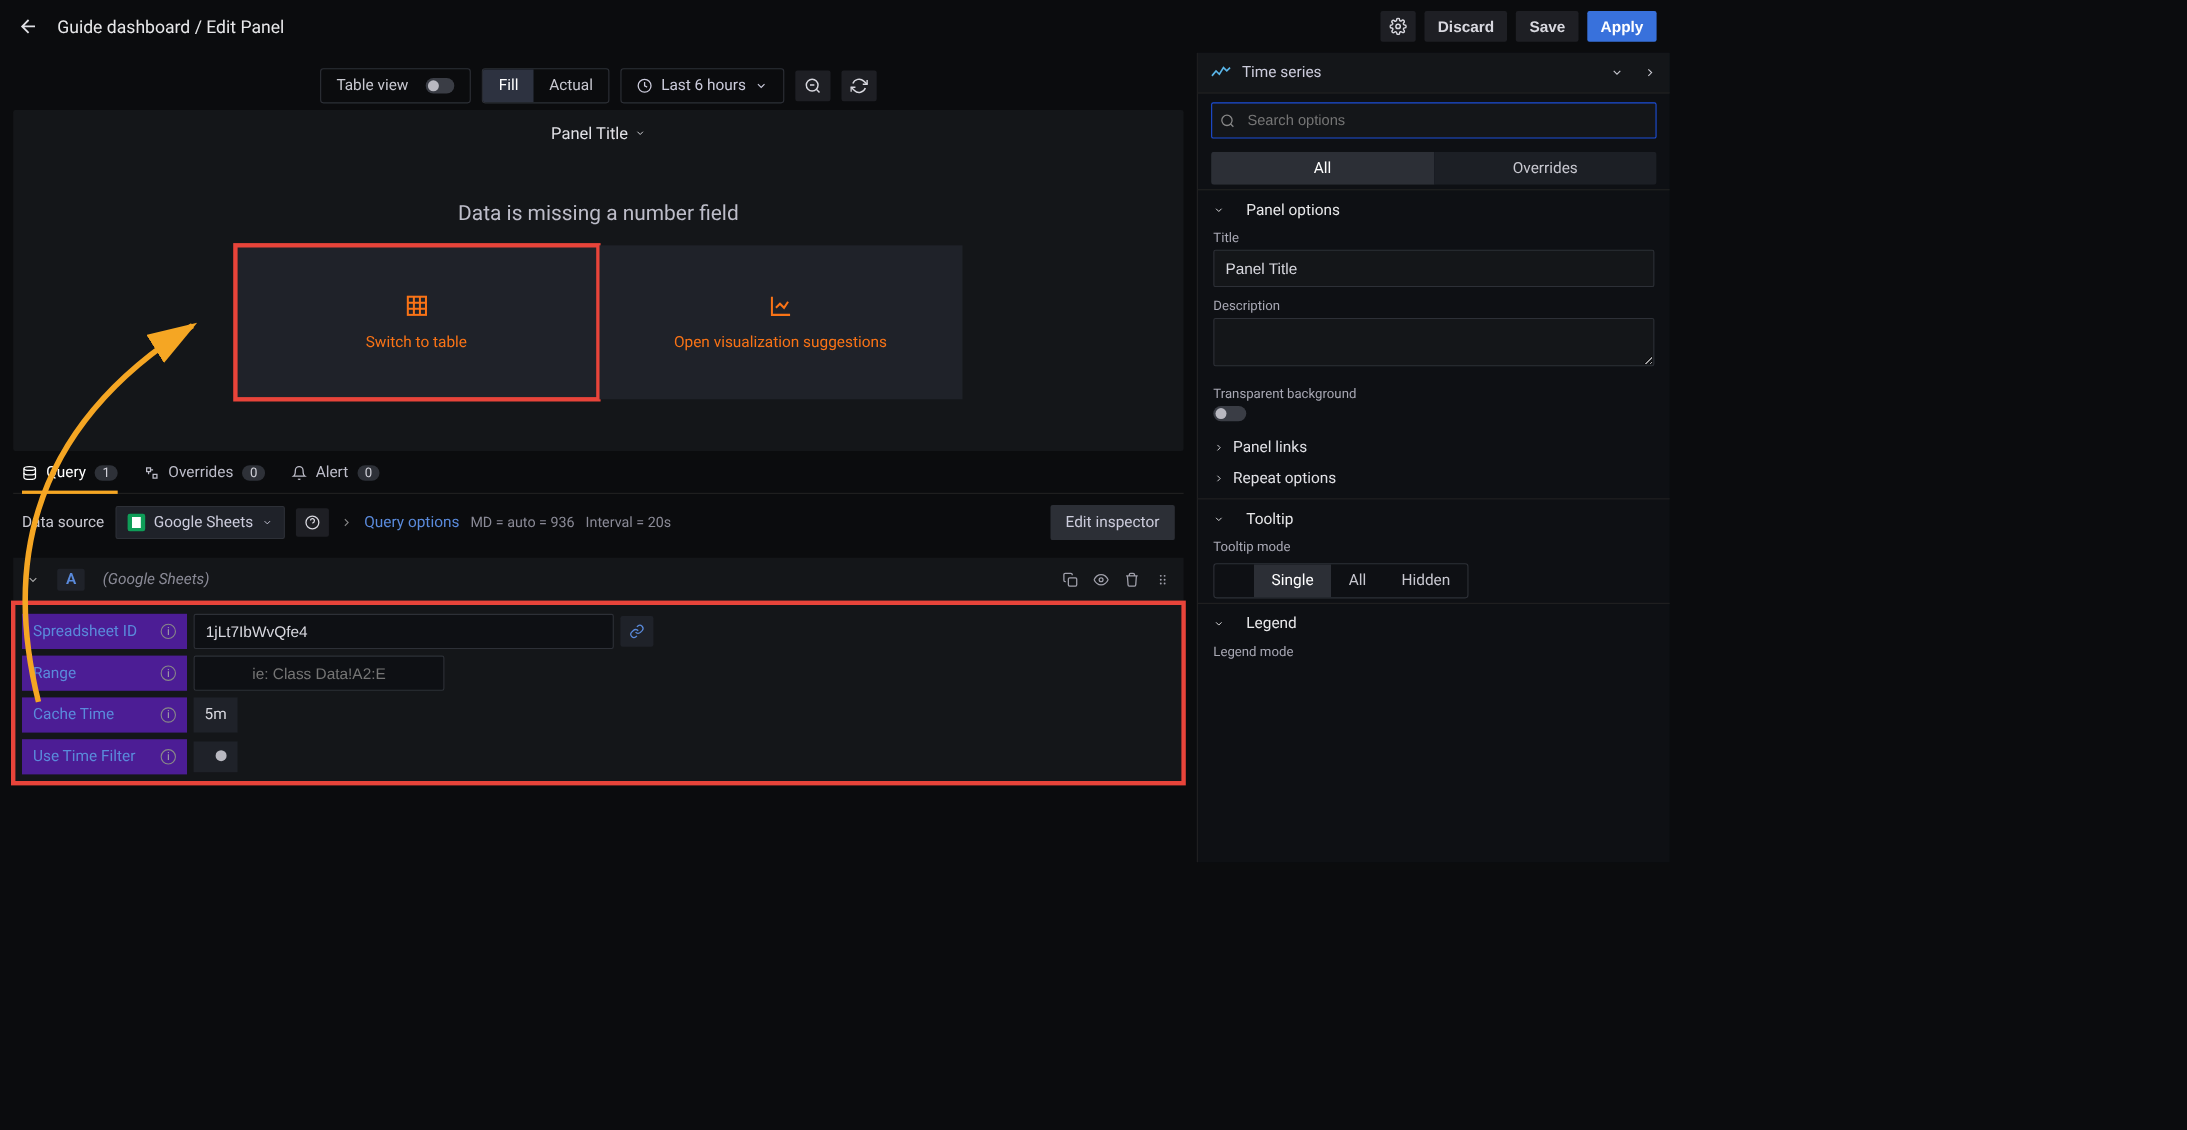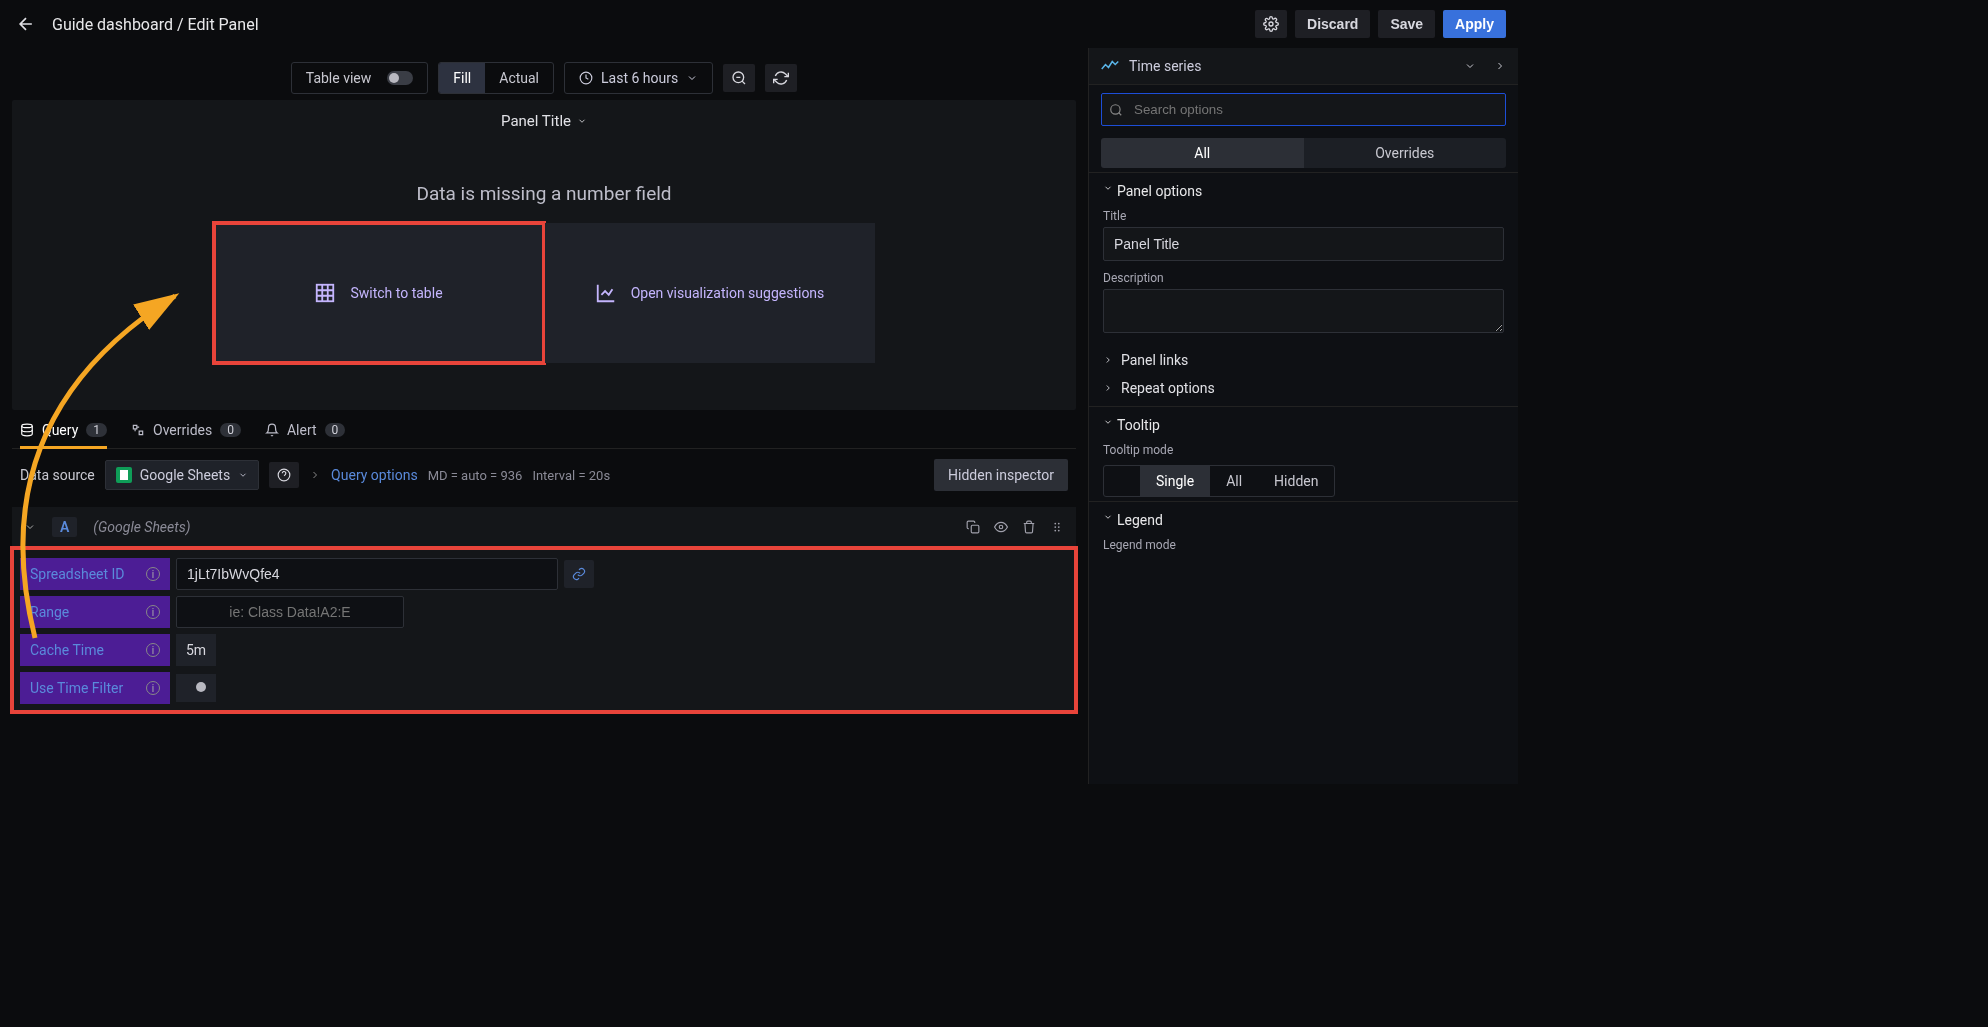--- a/index.html
+++ b/index.html
@@ -92,22 +92,22 @@
   color: #e0e0e5; font-size: 15px; display: flex; align-items: center; gap: 6px;
 }
 .missing-msg {
   margin-top: 52px; font-size: 19px; color: #bdbdc9;
 }
 .suggestion-cards {
   margin-top: 18px; display: flex; gap: 1px;
 }
 .sugg-card {
   background: #1f2229; width: 330px; height: 140px;
-  display: flex; flex-direction: row; align-items: center; justify-content: center;
-  gap: 14px; cursor: pointer; color: #c4b5fd;
+  display: flex; flex-direction: column; align-items: center; justify-content: center;
+  gap: 14px; cursor: pointer; color: #f97316;
 }
 .sugg-card.highlight { outline: 4px solid #e8443a; outline-offset: -2px; }
 .sugg-icon { font-size: 22px; }
 .tabs-row {
   display: flex; gap: 24px; padding: 12px 8px 0 8px; align-items: center;
   border-bottom: 1px solid #222;
 }
 .tab {
   display: flex; align-items: center; gap: 8px; color: #bdbdc9; cursor: pointer;
   padding-bottom: 10px; position: relative;
@@ -192,21 +192,21 @@
   position: absolute; left: 8px; top: 50%; transform: translateY(-50%); color: #888;
 }
 .seg-tabs {
   display: flex; margin: 4px 12px; border-radius: 3px; overflow: hidden;
 }
 .seg-tab {
   flex: 1; text-align: center; padding: 7px 0; background: #1c1f25; color: #c8c8d0; cursor: pointer;
 }
 .seg-tab.active { background: #2c2f36; color: #fff; }
 .opt-section { padding: 10px 14px 4px 14px; border-top: 1px solid #222; }
-.opt-header { display: flex; gap: 4px; color: #e8e8ea; margin-bottom: 10px; }
+.opt-header { display: flex; align-items: center; gap: 20px; color: #e8e8ea; margin-bottom: 10px; }
 .opt-field-label { color: #a8a8b4; font-size: 12px; margin-bottom: 4px; display:block; }
 .opt-input {
   width: 100%; background: #141619; border: 1px solid #2d3037;
   padding: 8px 10px; color: #d8d8df; border-radius: 2px; font-size: 14px;
 }
 .opt-textarea {
   width: 100%; background: #141619; border: 1px solid #2d3037;
   min-height: 44px; border-radius: 2px; resize: vertical;
 }
 .mini-toggle {
@@ -371,21 +371,21 @@
             <circle cx="12" cy="12" r="10"></circle>
             <path d="M9.1 9a3 3 0 1 1 5.8 1c0 2-3 3-3 3M12 17h.01"></path>
           </svg>
       </button>
       <svg width="12" height="12" viewBox="0 0 24 24" fill="none" stroke="#888" stroke-width="2">
           <path d="M9 18l6-6-6-6"></path>
         </svg>
       <span class="qo-link">Query options</span>
       <span class="qo-meta">MD = auto = 936</span>
       <span class="qo-meta">Interval = 20s</span>
-      <div class="query-inspector">Hidden inspector</div>
+      <div class="query-inspector">Edit inspector</div>
     </div>
 
     <div class="query-block">
       <div class="query-head">
         <svg width="12" height="12" viewBox="0 0 24 24" fill="none" stroke="#aaa" stroke-width="2">
             <path d="M6 9l6 6 6-6"></path>
           </svg>
         <span class="query-letter">A</span>
         <span class="query-ds">(Google Sheets)</span>
         <div class="query-actions">
@@ -491,20 +491,24 @@
       <div class="opt-header">
         <svg width="10" height="10" viewBox="0 0 24 24" fill="none" stroke="currentColor" stroke-width="2">
             <path d="M6 9l6 6 6-6"></path>
           </svg>
         <span>Panel options</span>
       </div>
       <span class="opt-field-label">Title</span>
       <input class="opt-input" value="Panel Title" style="">
       <span class="opt-field-label" style="margin-top:10px;">Description</span>
       <textarea class="opt-textarea" style=""></textarea>
+      <div style="margin-top:14px;">
+        <span class="opt-field-label">Transparent background</span>
+        <div class="mini-toggle"></div>
+      </div>
       <div class="opt-sub" style="margin-top:10px;">
         <svg width="10" height="10" viewBox="0 0 24 24" fill="none" stroke="currentColor" stroke-width="2">
             <path d="M9 18l6-6-6-6"></path>
           </svg>
         <span>Panel links</span>
       </div>
       <div class="opt-sub">
         <svg width="10" height="10" viewBox="0 0 24 24" fill="none" stroke="currentColor" stroke-width="2">
             <path d="M9 18l6-6-6-6"></path>
           </svg>

